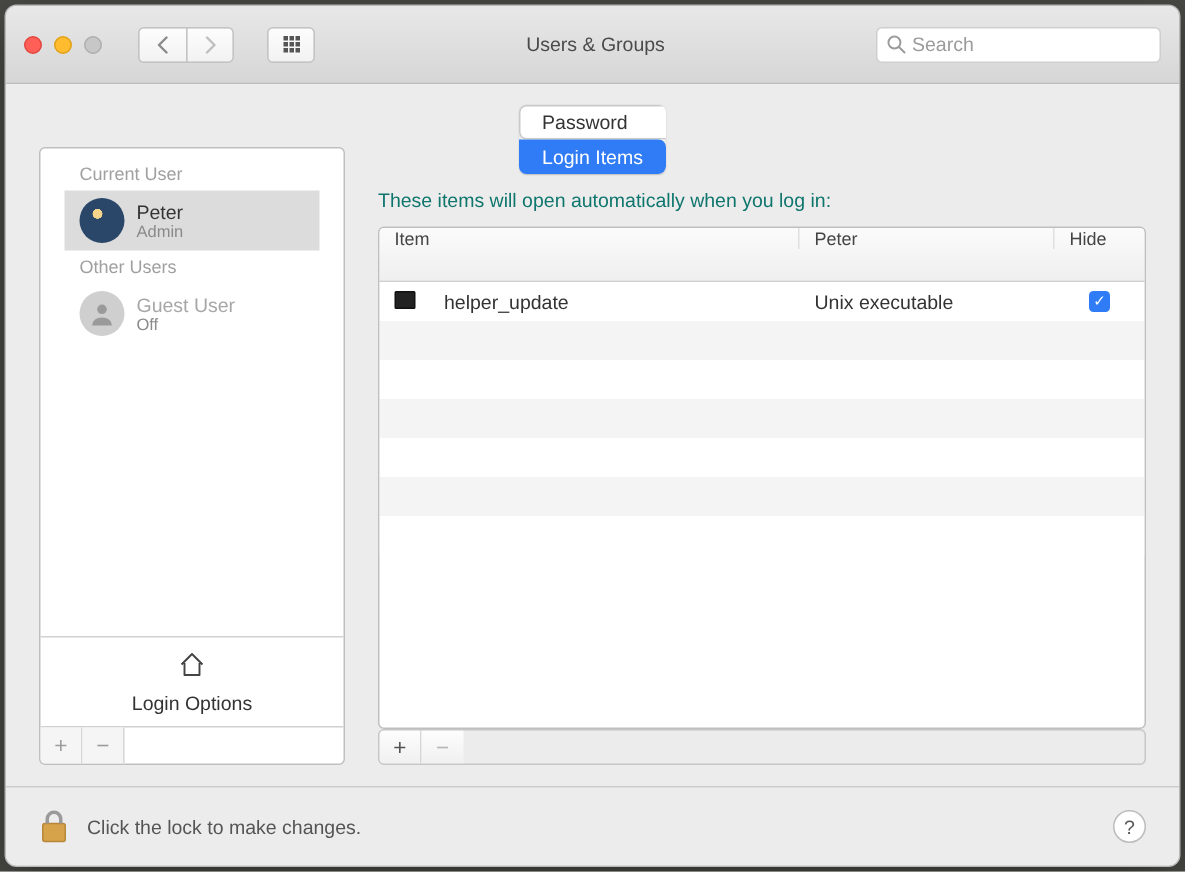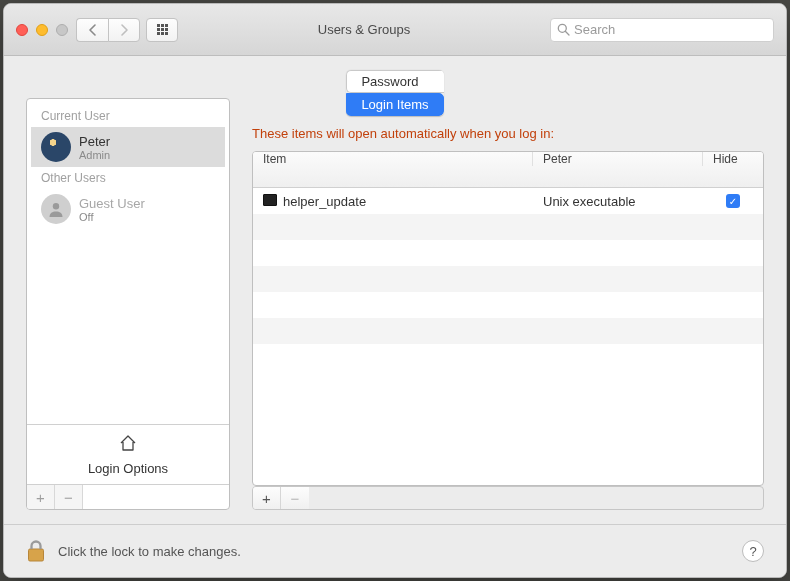--- a/index.html
+++ b/index.html
@@ -24,21 +24,21 @@
     overflow: hidden;
     border: 1px solid #b9b9b9;
   }
   .titlebar {
     height: 52px;
     background: linear-gradient(#e8e8e8,#d6d6d6);
     border-bottom: 1px solid #bdbdbd;
     display: flex;
     align-items: center;
     padding: 0 12px;
-    gap: 0;
+    gap: 16px;
   }
   .traffic { display:flex; gap:8px; margin-right:8px;}
   .tl-btn { width:12px; height:12px; border-radius:50%; }
   .tl-close{background:#ff5f57;border:0.5px solid #e2463f;}
   .tl-min{background:#febc2e;border:0.5px solid #e1a117;}
   .tl-max{background:#c7c7c7;border:0.5px solid #aeaeae;}
   .nav-btns{display:flex;}
   .nav-btn{
     width:32px;height:24px;background:linear-gradient(#fdfdfd,#f2f2f2);
     border:1px solid #c3c3c3;display:flex;align-items:center;justify-content:center;
@@ -48,67 +48,67 @@
   .nav-btn:last-child{border-radius:0 4px 4px 0;}
   .grid-btn{
     width:32px;height:24px;background:linear-gradient(#fdfdfd,#f2f2f2);
     border:1px solid #c3c3c3;border-radius:4px;display:flex;align-items:center;justify-content:center;
     margin-left:6px;
   }
   .grid-icon{display:grid;grid-template-columns:repeat(3,3px);grid-template-rows:repeat(3,3px);gap:1px;}
   .grid-icon span{background:#555;width:3px;height:3px;}
   .title{flex:1;text-align:center;font-size:13px;color:#4a4a4a;font-weight:500;}
   .search-box{
-    width:224px;height:24px;background:#fff;border:1px solid #cfcfcf;border-radius:4px;
+    width:190px;height:24px;background:#fff;border:1px solid #cfcfcf;border-radius:4px;
     display:flex;align-items:center;padding:0 6px;gap:4px;color:#9b9b9b;font-size:13px;
   }
   .content{flex:1;display:flex;flex-direction:column;}
   .tabs-row{display:flex;justify-content:center;padding:14px 0 10px;}
   .seg{display:flex;border-radius:5px;overflow:hidden;box-shadow:0 0.5px 1px rgba(0,0,0,0.2);flex-direction:column;}
   .seg-btn{
     padding:3px 14px;font-size:13px;background:#fff;border:1px solid #c9c9c9;color:#333;
   }
   .seg-btn:first-child{border-radius:5px 0 0 5px;border-right:none;}
   .seg-btn.active{background:#2f7cf6;color:#fff;border-color:#2f7cf6;border-radius:0 5px 5px 0;}
   .main-area{flex:1;display:flex;padding:0 22px 14px 22px;gap:22px;}
   .sidebar{
     width:204px;border:1px solid #bfbfbf;border-radius:4px;background:#fff;
     display:flex;flex-direction:column;margin-top:-28px;position:relative;z-index:1;overflow:hidden;
   }
-  .side-section{padding:6px 4px;}
+  .side-section{padding:6px 16px;}
   .side-header{color:#a0a0a0;font-size:12px;padding:4px 10px;}
   .user-item{display:flex;align-items:center;gap:8px;padding:5px 10px;}
   .user-item.selected{background:#dcdcdc;}
   .avatar{width:30px;height:30px;border-radius:50%;background:#cfcfcf;display:flex;align-items:center;justify-content:center;font-size:17px;color:#9a9a9a;}
   .avatar.peter{background:radial-gradient(circle at 40% 35%,#f5d48b 12%,#2a4668 13%);}
   .user-name{font-size:13px;color:#333;}
   .user-role{font-size:11px;color:#8a8a8a;}
   .sidebar-flex{flex:1;}
   .login-options{
     border-top:1px solid #d0d0d0;padding:8px 10px;display:flex;align-items:center;gap:8px;
     font-size:13px;color:#333;flex-direction:column;
   }
   .plus-minus{display:flex;border-top:1px solid #d0d0d0;}
   .pm-btn{width:28px;height:24px;border-right:1px solid #d8d8d8;display:flex;align-items:center;justify-content:center;font-size:15px;color:#9e9e9e;background:#f5f5f5;}
   .right-pane{flex:1;display:flex;flex-direction:column;}
-  .explain{font-size:13px;color:#c2410c;margin-bottom:10px;}
+  .explain{font-size:13px;color:#0f766e;margin-bottom:10px;}
   .table{
     border:1px solid #bfbfbf;border-radius:4px;background:#fff;flex:1;overflow:hidden;
   }
   .thead{display:flex;background:linear-gradient(#fbfbfb,#efefef);border-bottom:1px solid #d0d0d0;font-size:12px;color:#444;height:36px;align-items:flex-start;}
   .th{padding:0 10px;border-right:1px solid #e0e0e0;}
   .th.item{flex:1;}
   .th.kind{width:170px;}
   .th.hide{width:60px;border-right:none;}
   .tbody{}
   .tr{display:flex;align-items:center;height:26px;font-size:13px;color:#333;}
   .tr:nth-child(odd){background:#fff;}
   .tr:nth-child(even){background:#f4f4f4;}
   .td{padding:0 10px;}
-  .td.item{flex:1;display:flex;gap:6px;}
+  .td.item{flex:1;display:flex;gap:19px;}
   .td.kind{width:170px;}
   .td.hide{width:60px;display:flex;justify-content:center;}
   .app-icon{width:14px;height:12px;background:#222;border:1px solid #111;border-radius:1px;}
   .chk{width:14px;height:14px;border-radius:3px;background:#2f7cf6;display:flex;align-items:center;justify-content:center;color:#fff;font-size:10px;}
   .hint{font-size:12px;color:#6a6a6a;margin:10px 0 8px;line-height:1.4;}
   .pm2{display:inline-flex;border:1px solid #c6c6c6;border-radius:4px;overflow:hidden;}
   .pm2 .pm-btn{background:linear-gradient(#fdfdfd,#f0f0f0);color:#555;height:22px;border-right:1px solid #d6d6d6;}
   .pm2 .pm-btn:last-child{border-right:none;color:#b6b6b6;}
   .footer{
     border-top:1px solid #cdcdcd;padding:14px 22px;display:flex;align-items:center;gap:12px;background:#ececec;

